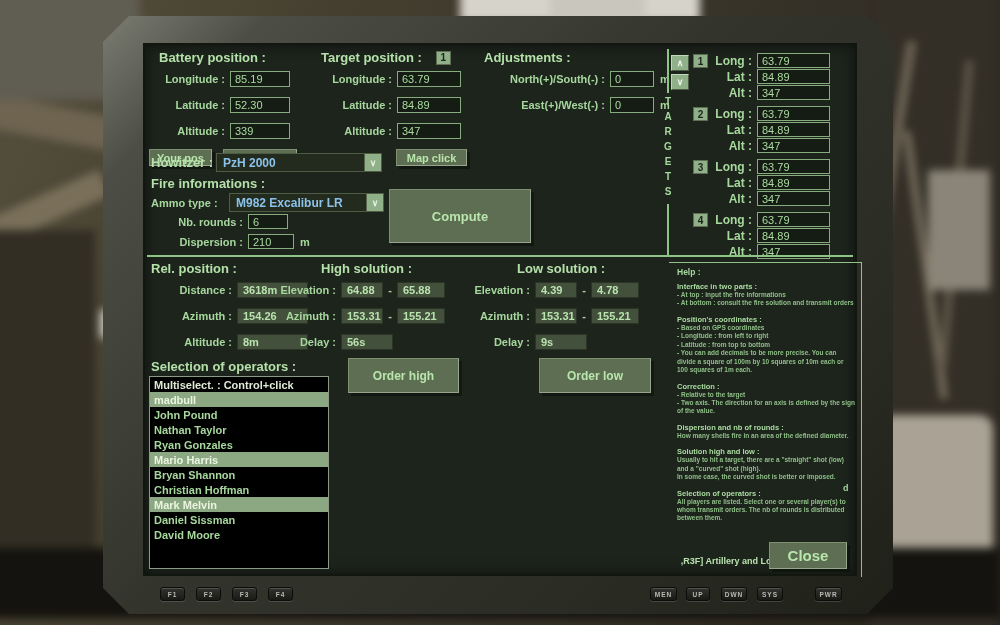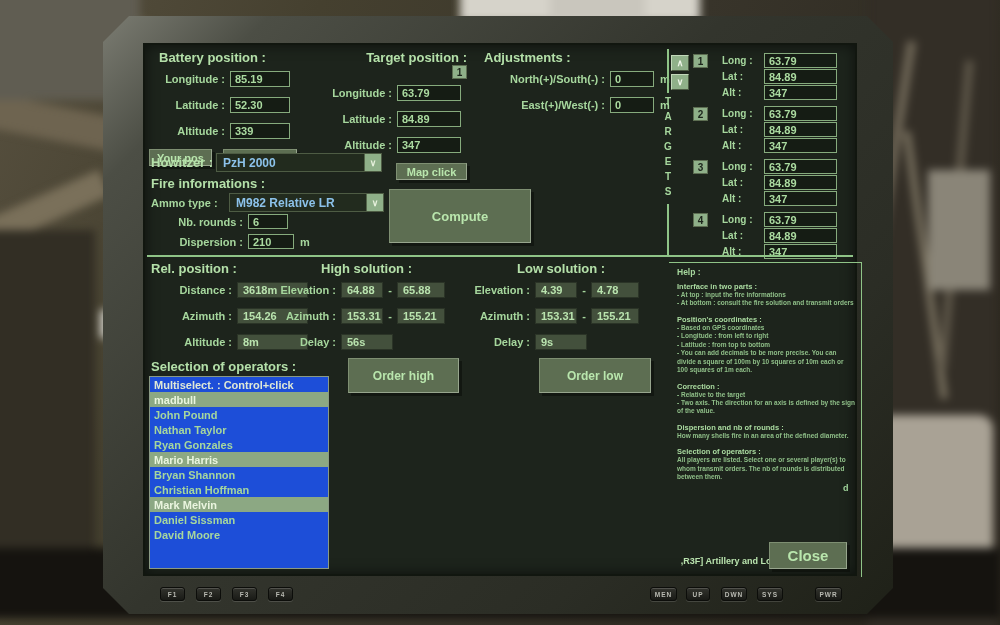--- a/index.html
+++ b/index.html
@@ -43,21 +43,21 @@
     box-shadow:0 1px 0 rgba(255,255,255,.14), inset 0 1px 0 rgba(255,255,255,.16);
     color:#b9bab2; font-size:6.5px; font-weight:bold; letter-spacing:1px;
     display:flex; align-items:center; justify-content:center; }
 
   
   .h1 { font-size:13px; color:#b4e0a9; white-space:nowrap; }
   .lab { font-size:11px; white-space:nowrap; }
   .frow { display:flex; align-items:center; margin-bottom:10px; }
   .frow .lab { text-align:right; padding-right:5px; }
   .ibox { height:16px; background:#151c14; border:1px solid #86ab7d; color:#abdba0;
-    font-size:11px; font-weight:bold; display:flex; align-items:center; padding:0 4px;
+    font-size:11px; font-weight:normal; display:flex; align-items:center; padding:0 4px;
     white-space:nowrap; }
   .chip { height:16px; background:#43503c; border:1px solid #2b3427; color:#b9e3ae;
     font-size:11px; font-weight:bold; display:flex; align-items:center; padding:0 5px;
     white-space:nowrap; }
   .btn { background:#5d6e52; border:1px solid #97a58d; border-top-color:#7e8f72;
     border-left-color:#7e8f72; box-shadow:3px 3px 0 rgba(8,10,6,.5);
     color:#b9e6ad; font-weight:bold; display:flex; align-items:center; justify-content:center;
     cursor:pointer; white-space:nowrap; }
   .btn-sm { height:17px; font-size:11px; }
   .unit { font-size:11px; margin-left:6px; }
@@ -72,21 +72,21 @@
     color:#e7f1dd; font-size:9px; display:flex; align-items:center; justify-content:center; }
 
   
   .battery { position:absolute; left:6px; top:5px; }
   .battery .h1 { margin-bottom:6px;padding-left:8px; }
   .battery .lab { width:79px; }
   .battery .ibox { width:60px; }
   .btn-row { display:flex; gap:11px; margin-left:-2px; margin-top:2px; }
 
   .target { position:absolute; left:176px; top:5px; }
-  .t-head { display:flex; align-items:flex-end; margin-bottom:6px;flex-direction:column; }
+  .t-head { display:flex; align-items:center; margin-bottom:6px; }
   .t-head .badge { margin-left:14px; }
   .target .lab { width:76px; }
   .target .ibox { width:64px; }
   .target .btn-row { margin-left:75px; margin-top:2px; }
 
   .adjust { position:absolute; left:332px; top:5px; }
   .adjust .h1 { margin-left:7px; margin-bottom:6px; }
   .adjust .lab { width:133px; }
   .adjust .ibox { width:44px; }
 
@@ -100,21 +100,21 @@
     letter-spacing:4px; color:#a6d79d; padding:3px 0; }
   .arrows { position:absolute; left:526px; top:10px; display:flex; flex-direction:column; gap:3px; }
   .arrow-btn { width:18px; height:16px; background:#8fb089; border:1px solid;
     border-color:#c2d8ba #4c5c44 #4c5c44 #c2d8ba; color:#eef5e8; font-size:9px;
     display:flex; align-items:center; justify-content:center; cursor:pointer; }
   .tgroups { position:absolute; left:548px; top:8px; }
   .tgroup { display:flex; margin-bottom:5px; }
   .tgroup .badge { margin-top:1px; }
   .tg-rows { margin-left:7px; }
   .tg-row { display:flex; align-items:center; margin-bottom:1px; }
-  .tg-row .lab { width:42px; text-align:left; padding-right:5px; font-size:10px;margin-left:7px; }
+  .tg-row .lab { width:42px; text-align:right; padding-right:5px; font-size:12px; }
   .tg-row .ibox { width:73px; height:15px; }
 
   
   .howitzer-row { position:absolute; left:6px; top:108px; display:flex; align-items:center; }
   .howitzer-row .h1 { width:65px; }
   .howitzer-row .ddl { width:166px; }
   .fireinfo-title { position:absolute; left:6px; top:131px; }
   .ammo-row { position:absolute; left:6px; top:148px; display:flex; align-items:center; }
   .ammo-row .lab { width:78px; }
   .ammo-row .ddl { width:155px; }
@@ -148,21 +148,21 @@
   .sol .chip.delay { width:52px; }
 
   .order-btn { position:absolute; top:313px; height:35px; font-size:12px; }
   .order-high { left:203px; width:111px; }
   .order-low { left:394px; width:112px; }
   .fire-btn { position:absolute; left:244px; top:372px; width:142px; height:54px;
     color:#dd872e; font-size:13px; letter-spacing:7px; padding-left:7px; }
 
   .ops-title { position:absolute; left:6px; top:314px; }
   .ops-list { position:absolute; left:4px; top:331px; width:180px; height:193px;
-    background:#1d4ed8; border:1px solid #8a9a84; }
+    background:#000000; border:1px solid #8a9a84; }
   .ops-row { height:15px; display:flex; align-items:center; padding:0 4px;
     font-size:11px; white-space:nowrap; }
   .ops-row.header { color:#dfe9d6; }
   .ops-row.sel { background:#8ca883; color:#eaf5df; }
 
   
   .help { position:absolute; left:524px; top:217px; width:193px; height:315px;
     border-top:1px solid #8fc487; border-right:1px solid #8fc487; padding:4px 6px 0 8px; }
   .help-title { font-size:8.5px; margin-bottom:5px; }
   .help-sec { margin-bottom:7px; }
@@ -347,21 +347,21 @@
         <div class="h1">Howitzer :</div>
         <div class="ddl">
           <div class="ddl-val">PzH 2000</div>
           <div class="ddl-btn">∨</div>
         </div>
       </div>
       <div class="h1 fireinfo-title">Fire informations :</div>
       <div class="ammo-row">
         <div class="lab">Ammo type :</div>
         <div class="ddl">
-          <div class="ddl-val">M982 Relative LR</div>
+          <div class="ddl-val">M982 Excalibur LR</div>
           <div class="ddl-btn">∨</div>
         </div>
       </div>
       <div class="rounds-row">
         <div class="lab">Nb. rounds :</div>
         <div class="ibox">6</div>
       </div>
       <div class="disp-row">
         <div class="lab">Dispersion :</div>
         <div class="ibox">210</div>
@@ -462,20 +462,25 @@
         <div class="help-sec">
             <div class="help-h">Correction :</div>
             <div class="help-b">- Relative to the target
 - Two axis. The direction for an axis is defined by the sign of the value.</div>
           </div>
         <div class="help-sec">
             <div class="help-h">Dispersion and nb of rounds :</div>
             <div class="help-b">How many shells fire in an area of the defined diameter.</div>
           </div>
         <div class="help-sec">
+            <div class="help-h">Solution high and low :</div>
+            <div class="help-b">Usually to hit a target, there are a "straight" shot (low) and a "curved" shot (high).
+In some case, the curved shot is better or imposed.</div>
+          </div>
+        <div class="help-sec">
             <div class="help-h">Selection of operators :</div>
             <div class="help-b">All players are listed. Select one or several player(s) to whom transmit orders. The nb of rounds is distributed between them.</div>
           </div>
       </div>
 
       <div class="stray">d</div>
       <div class="brand">,R3F] Artillery and Logistic</div>
       <div class="btn close-btn">Close</div>
     </div>
 

